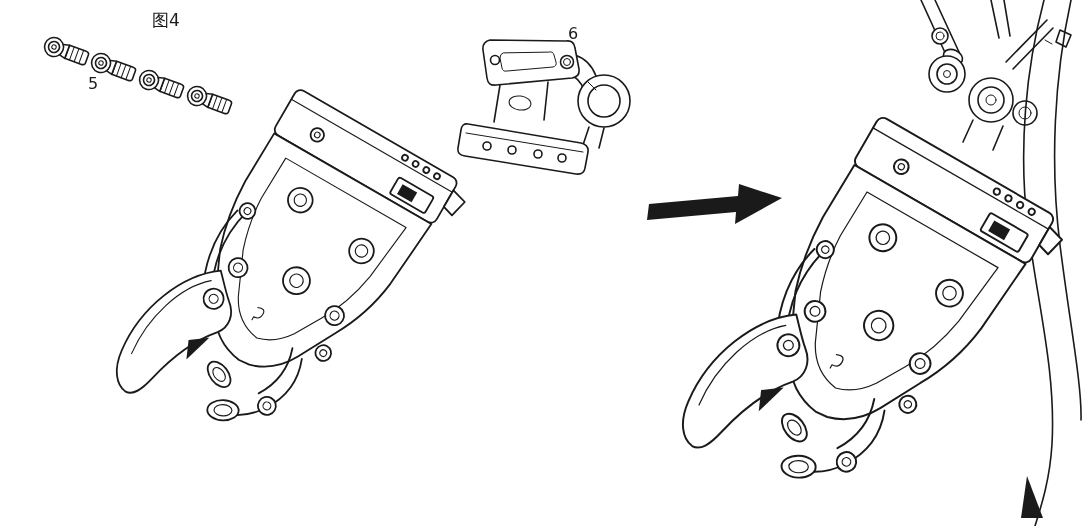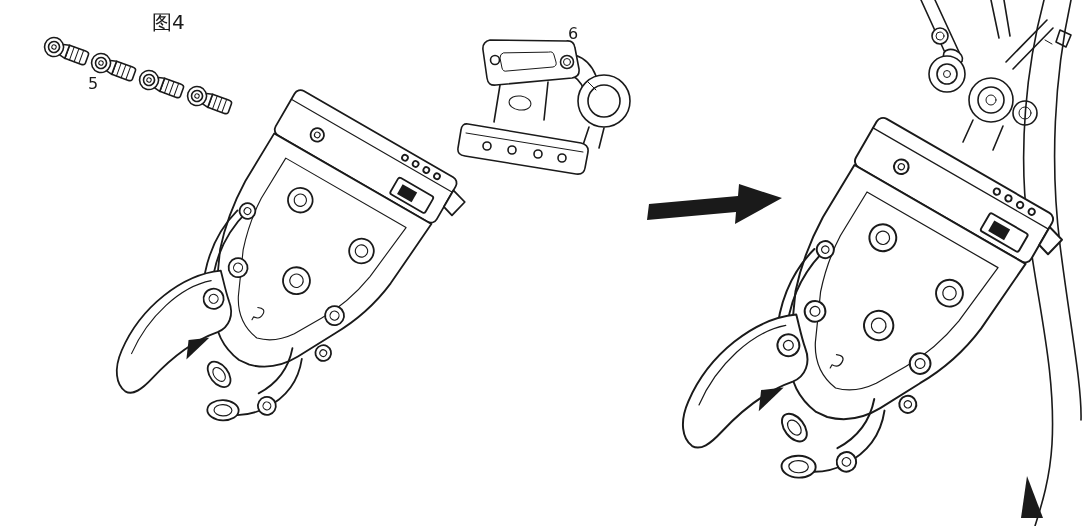--- a/index.html
+++ b/index.html
@@ -5,21 +5,21 @@
   :root { --line:#1a1a1a; --background:#ffffff; }
   * { box-sizing:border-box; }
   body { margin:0; background:var(--background); }
   .canvas {
     position:relative; width:1082px; height:526px;
     background:var(--background); overflow:hidden;
     font-family:"DejaVu Sans","Liberation Sans",sans-serif;
   }
   .art { position:absolute; left:0; top:0; }
   .label { position:absolute; color:var(--line); font-size:16px; line-height:1; user-select:none; }
-  .label.title { font-size:20px; }
+  .label.title { font-size:17px; }
   
   .ln  { fill:none; stroke:var(--line); stroke-width:1.6; stroke-linejoin:round; stroke-linecap:round; }
   .lnf { fill:var(--background); stroke:var(--line); stroke-width:1.6; stroke-linejoin:round; }
   .thin{ stroke-width:1; }
   .dark{ fill:var(--line); stroke:none; }
 </style>
 </head>
 <body>
 
 <div class="canvas">

